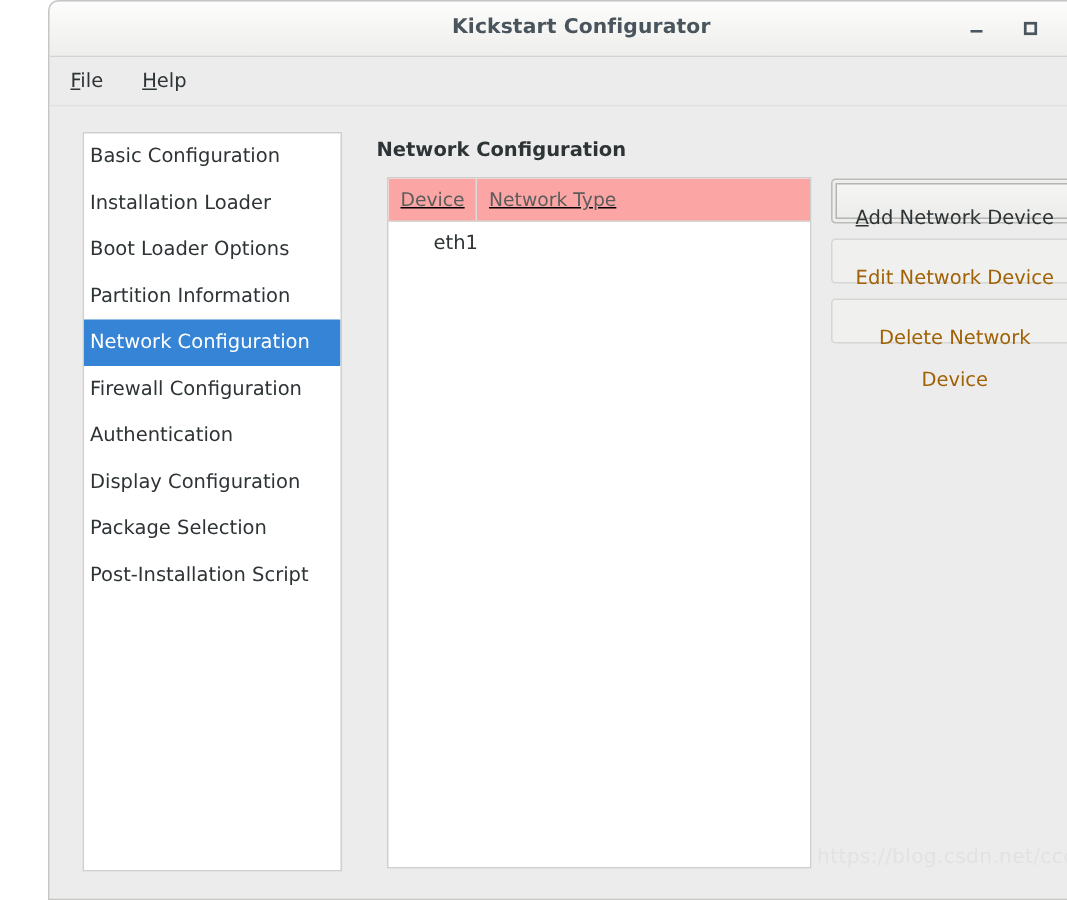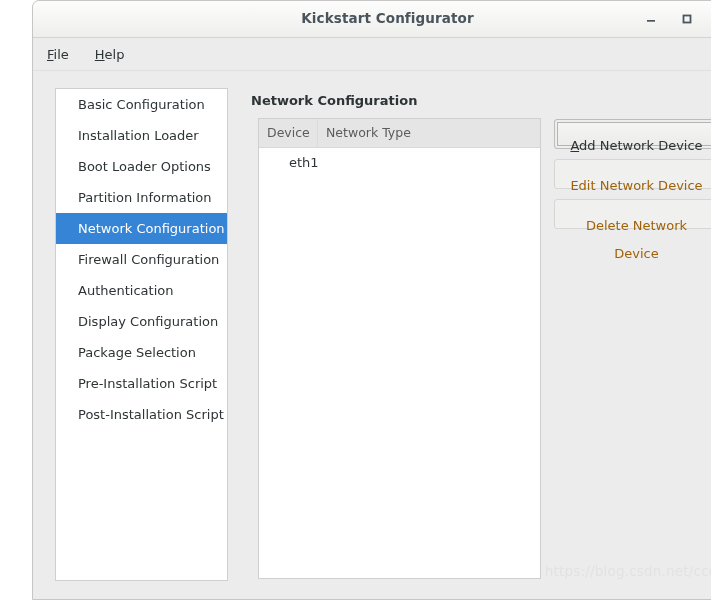--- a/index.html
+++ b/index.html
@@ -101,21 +101,21 @@
     width: 173px;
     height: 493px;
     background: #ffffff;
     border: 1px solid #cfcfcd;
     box-sizing: border-box;
     overflow: hidden;
   }
   .side-item {
     height: 31px;
     line-height: 31px;
-    padding-left: 22px;
+    padding-left: 4px;
     font-size: 13px;
     color: #2e3436;
     white-space: nowrap;
     cursor: default;
   }
   .side-item.selected {
     background: #3584d6;
     color: #ffffff;
   }
 
@@ -136,22 +136,23 @@
     width: 283px;
     height: 461px;
     background: #ffffff;
     border: 1px solid #cfcfcd;
     box-sizing: border-box;
     overflow: hidden;
   }
   .tbl-head {
     display: flex;
     height: 28px;
-    background: #e5e5e5;
+    background: #fca5a5;
     border-bottom: 1px solid #d8d8d6;
+    text-decoration: underline;
   }
   .th {
     font-size: 12.5px;
     color: #5c5c5c;
     line-height: 27px;
     padding-left: 8px;
     box-sizing: border-box;
     white-space: nowrap;
   }
   .th-device { width: 59px; border-right: 1px solid #dcdcda; }
@@ -257,21 +258,20 @@
     <div class="sidebar">
       <div class="side-item">Basic Configuration</div>
       <div class="side-item">Installation Loader</div>
       <div class="side-item">Boot Loader Options</div>
       <div class="side-item">Partition Information</div>
       <div class="side-item selected">Network Configuration</div>
       <div class="side-item">Firewall Configuration</div>
       <div class="side-item">Authentication</div>
       <div class="side-item">Display Configuration</div>
       <div class="side-item">Package Selection</div>
-      <div class="side-item">Pre-Installation Script</div>
       <div class="side-item">Post-Installation Script</div>
     </div>
 
     <div class="panel-title">Network Configuration</div>
 
     <div class="table-box">
       <div class="tbl-head">
         <div class="th th-device">Device</div>
         <div class="th th-type">Network Type</div>
       </div>

